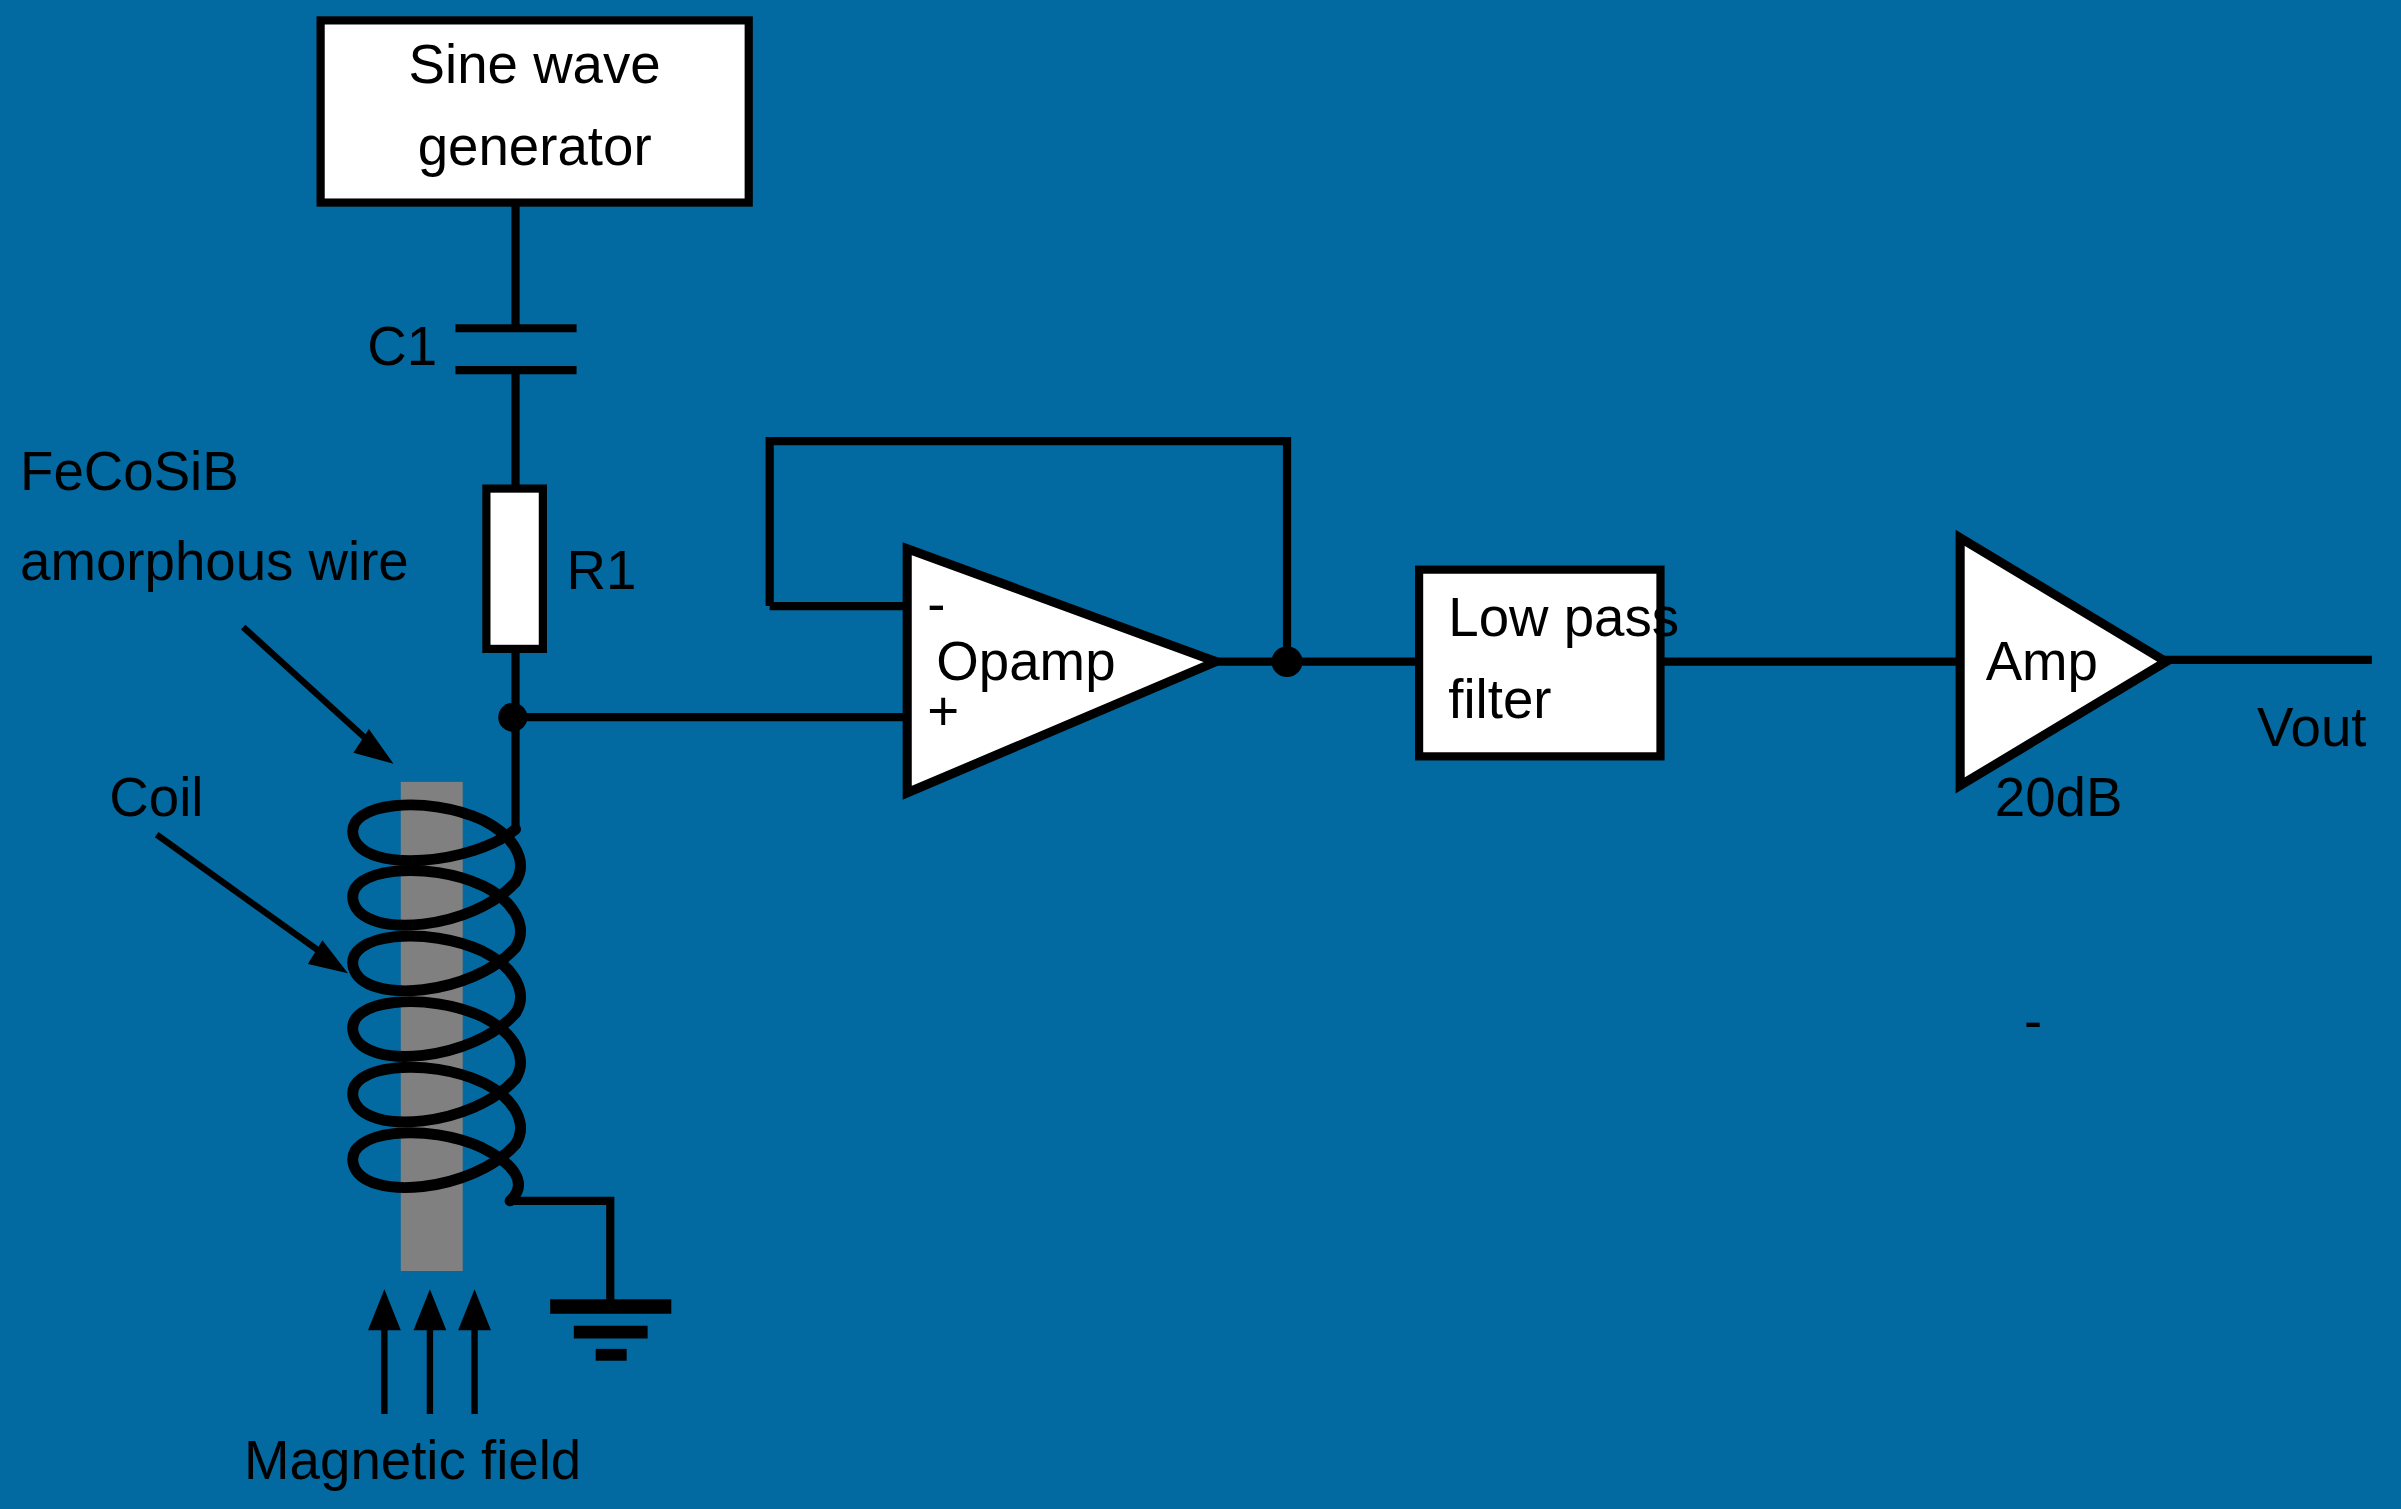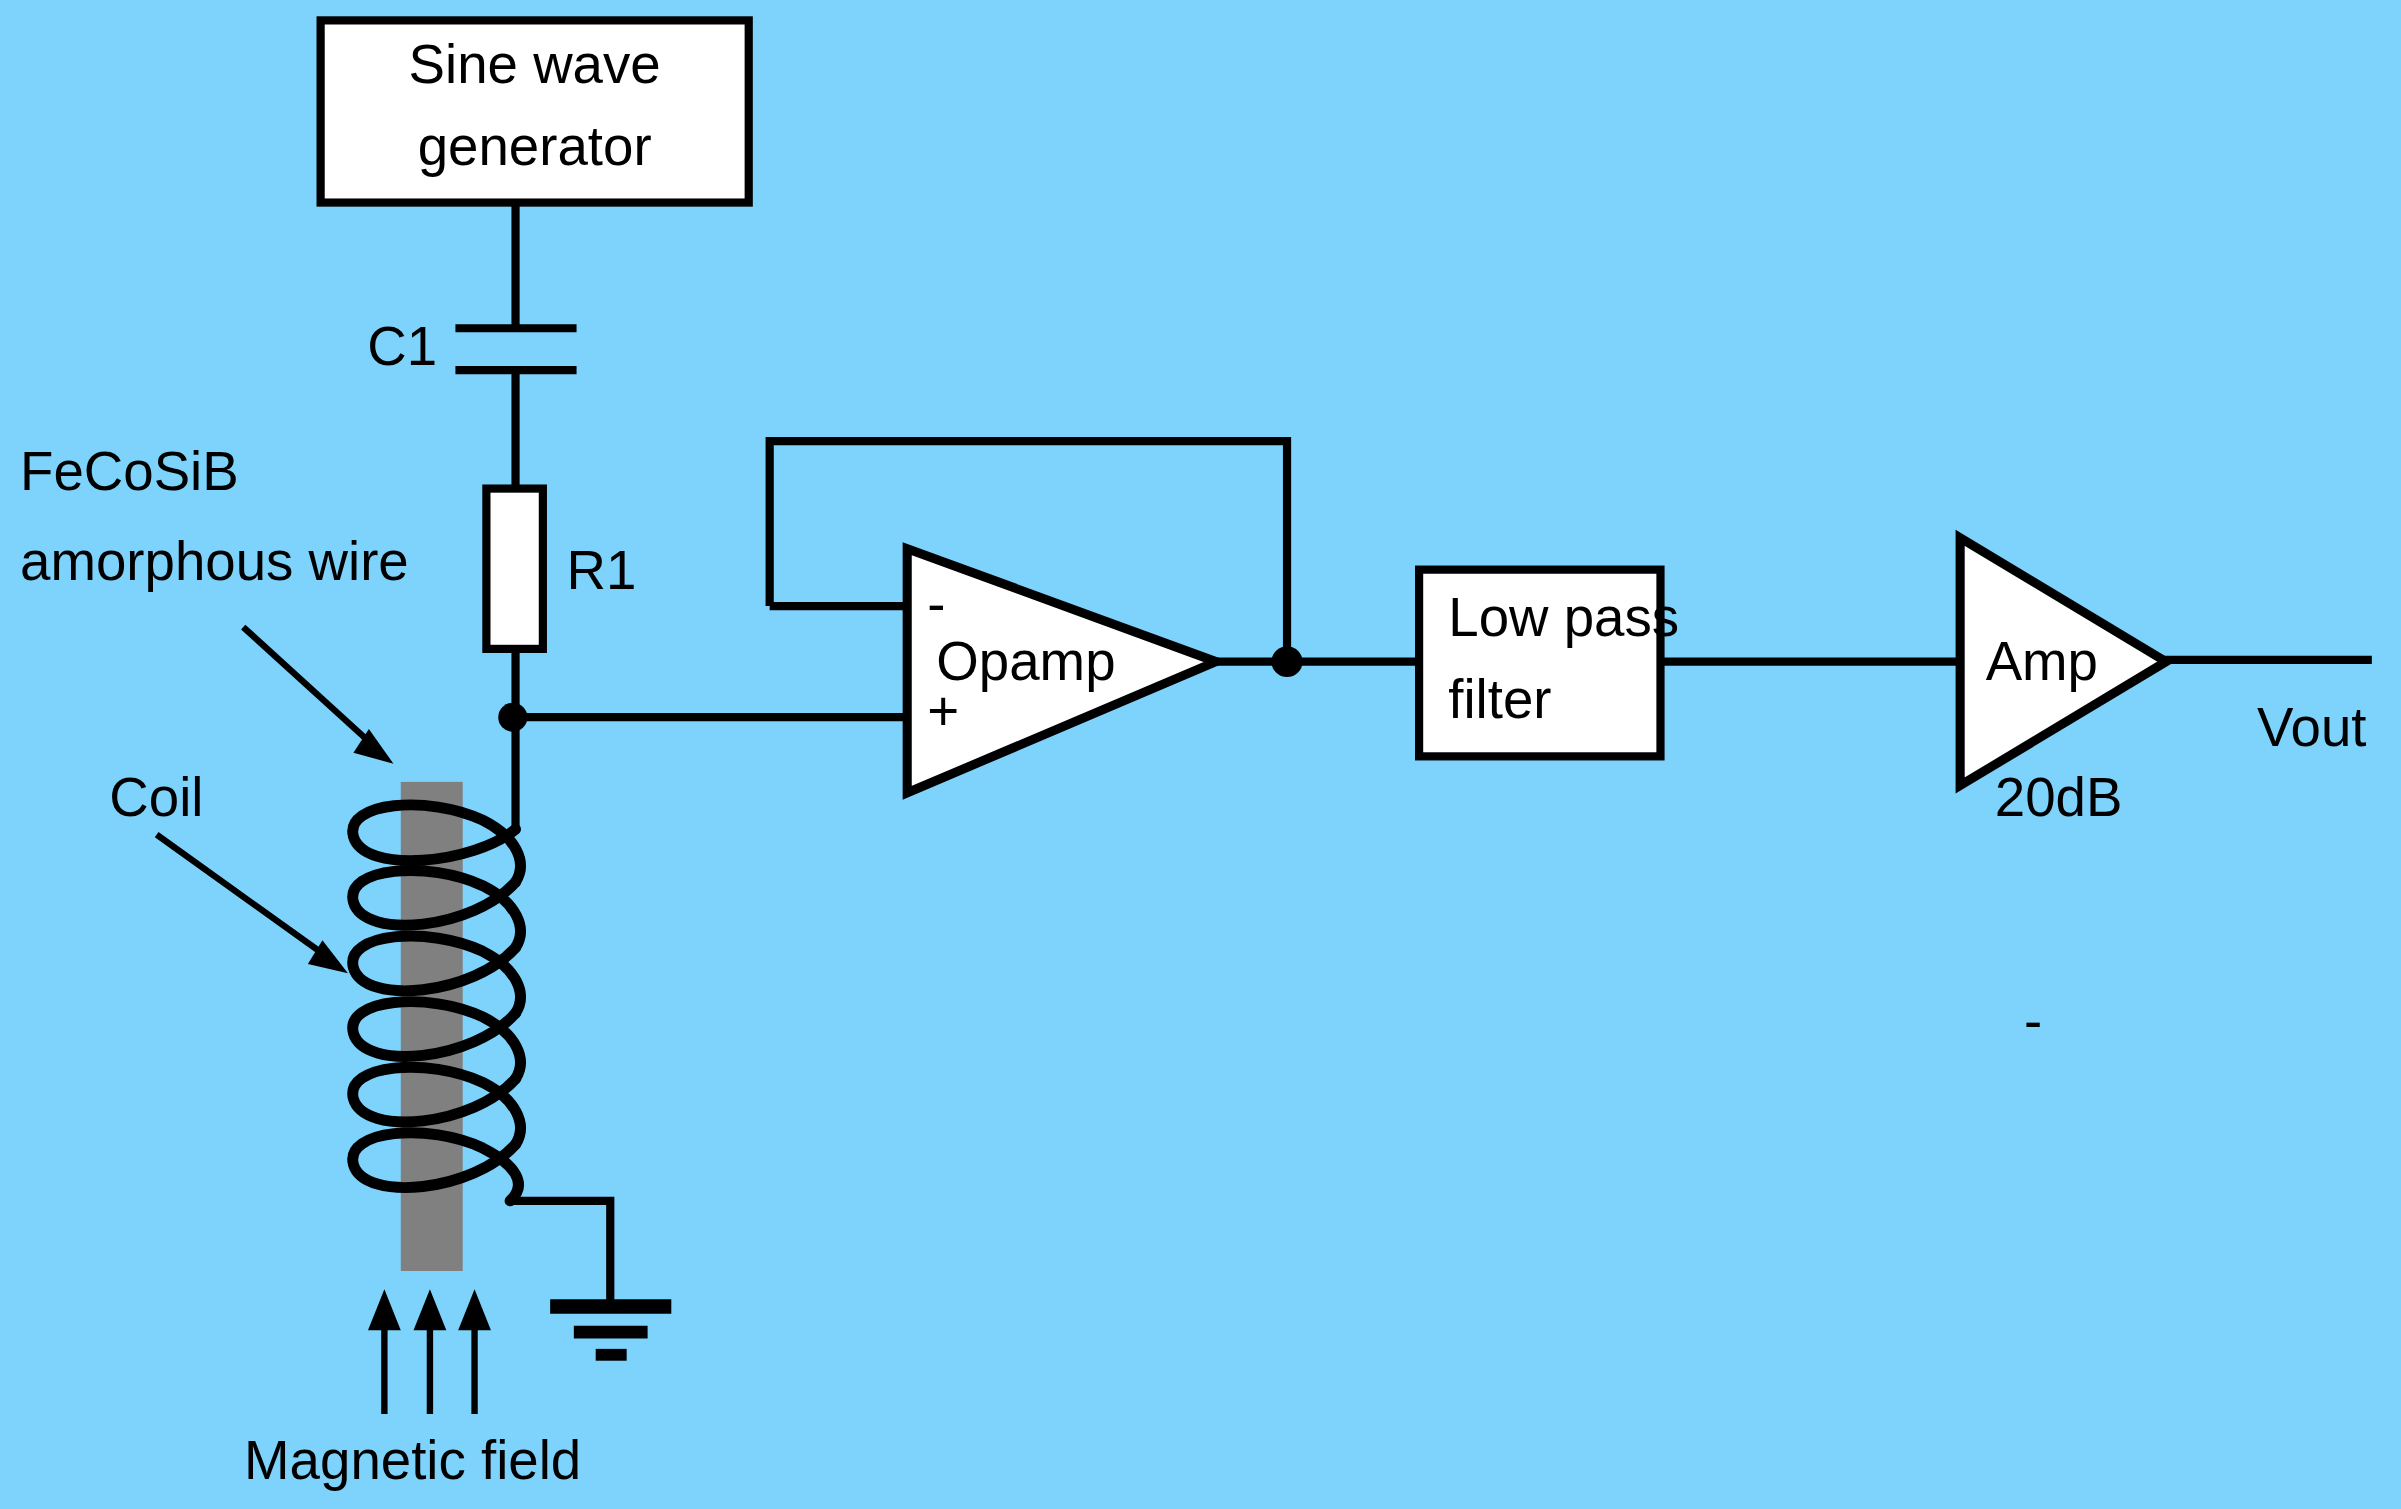--- a/index.html
+++ b/index.html
@@ -10,21 +10,21 @@
   body {
     width: 2401px;
     height: 1510px;
     overflow: hidden;
     font-family: "Liberation Sans", sans-serif;
   }
   #diagram-root {
     position: relative;
     width: 2401px;
     height: 1510px;
-    background: #7dd3fc;
+    background: #0369a1;
   }
   svg.schematic {
     position: absolute;
     top: 0;
     left: 0;
     width: 2401px;
     height: 1510px;
     display: block;
   }
   .wire {

